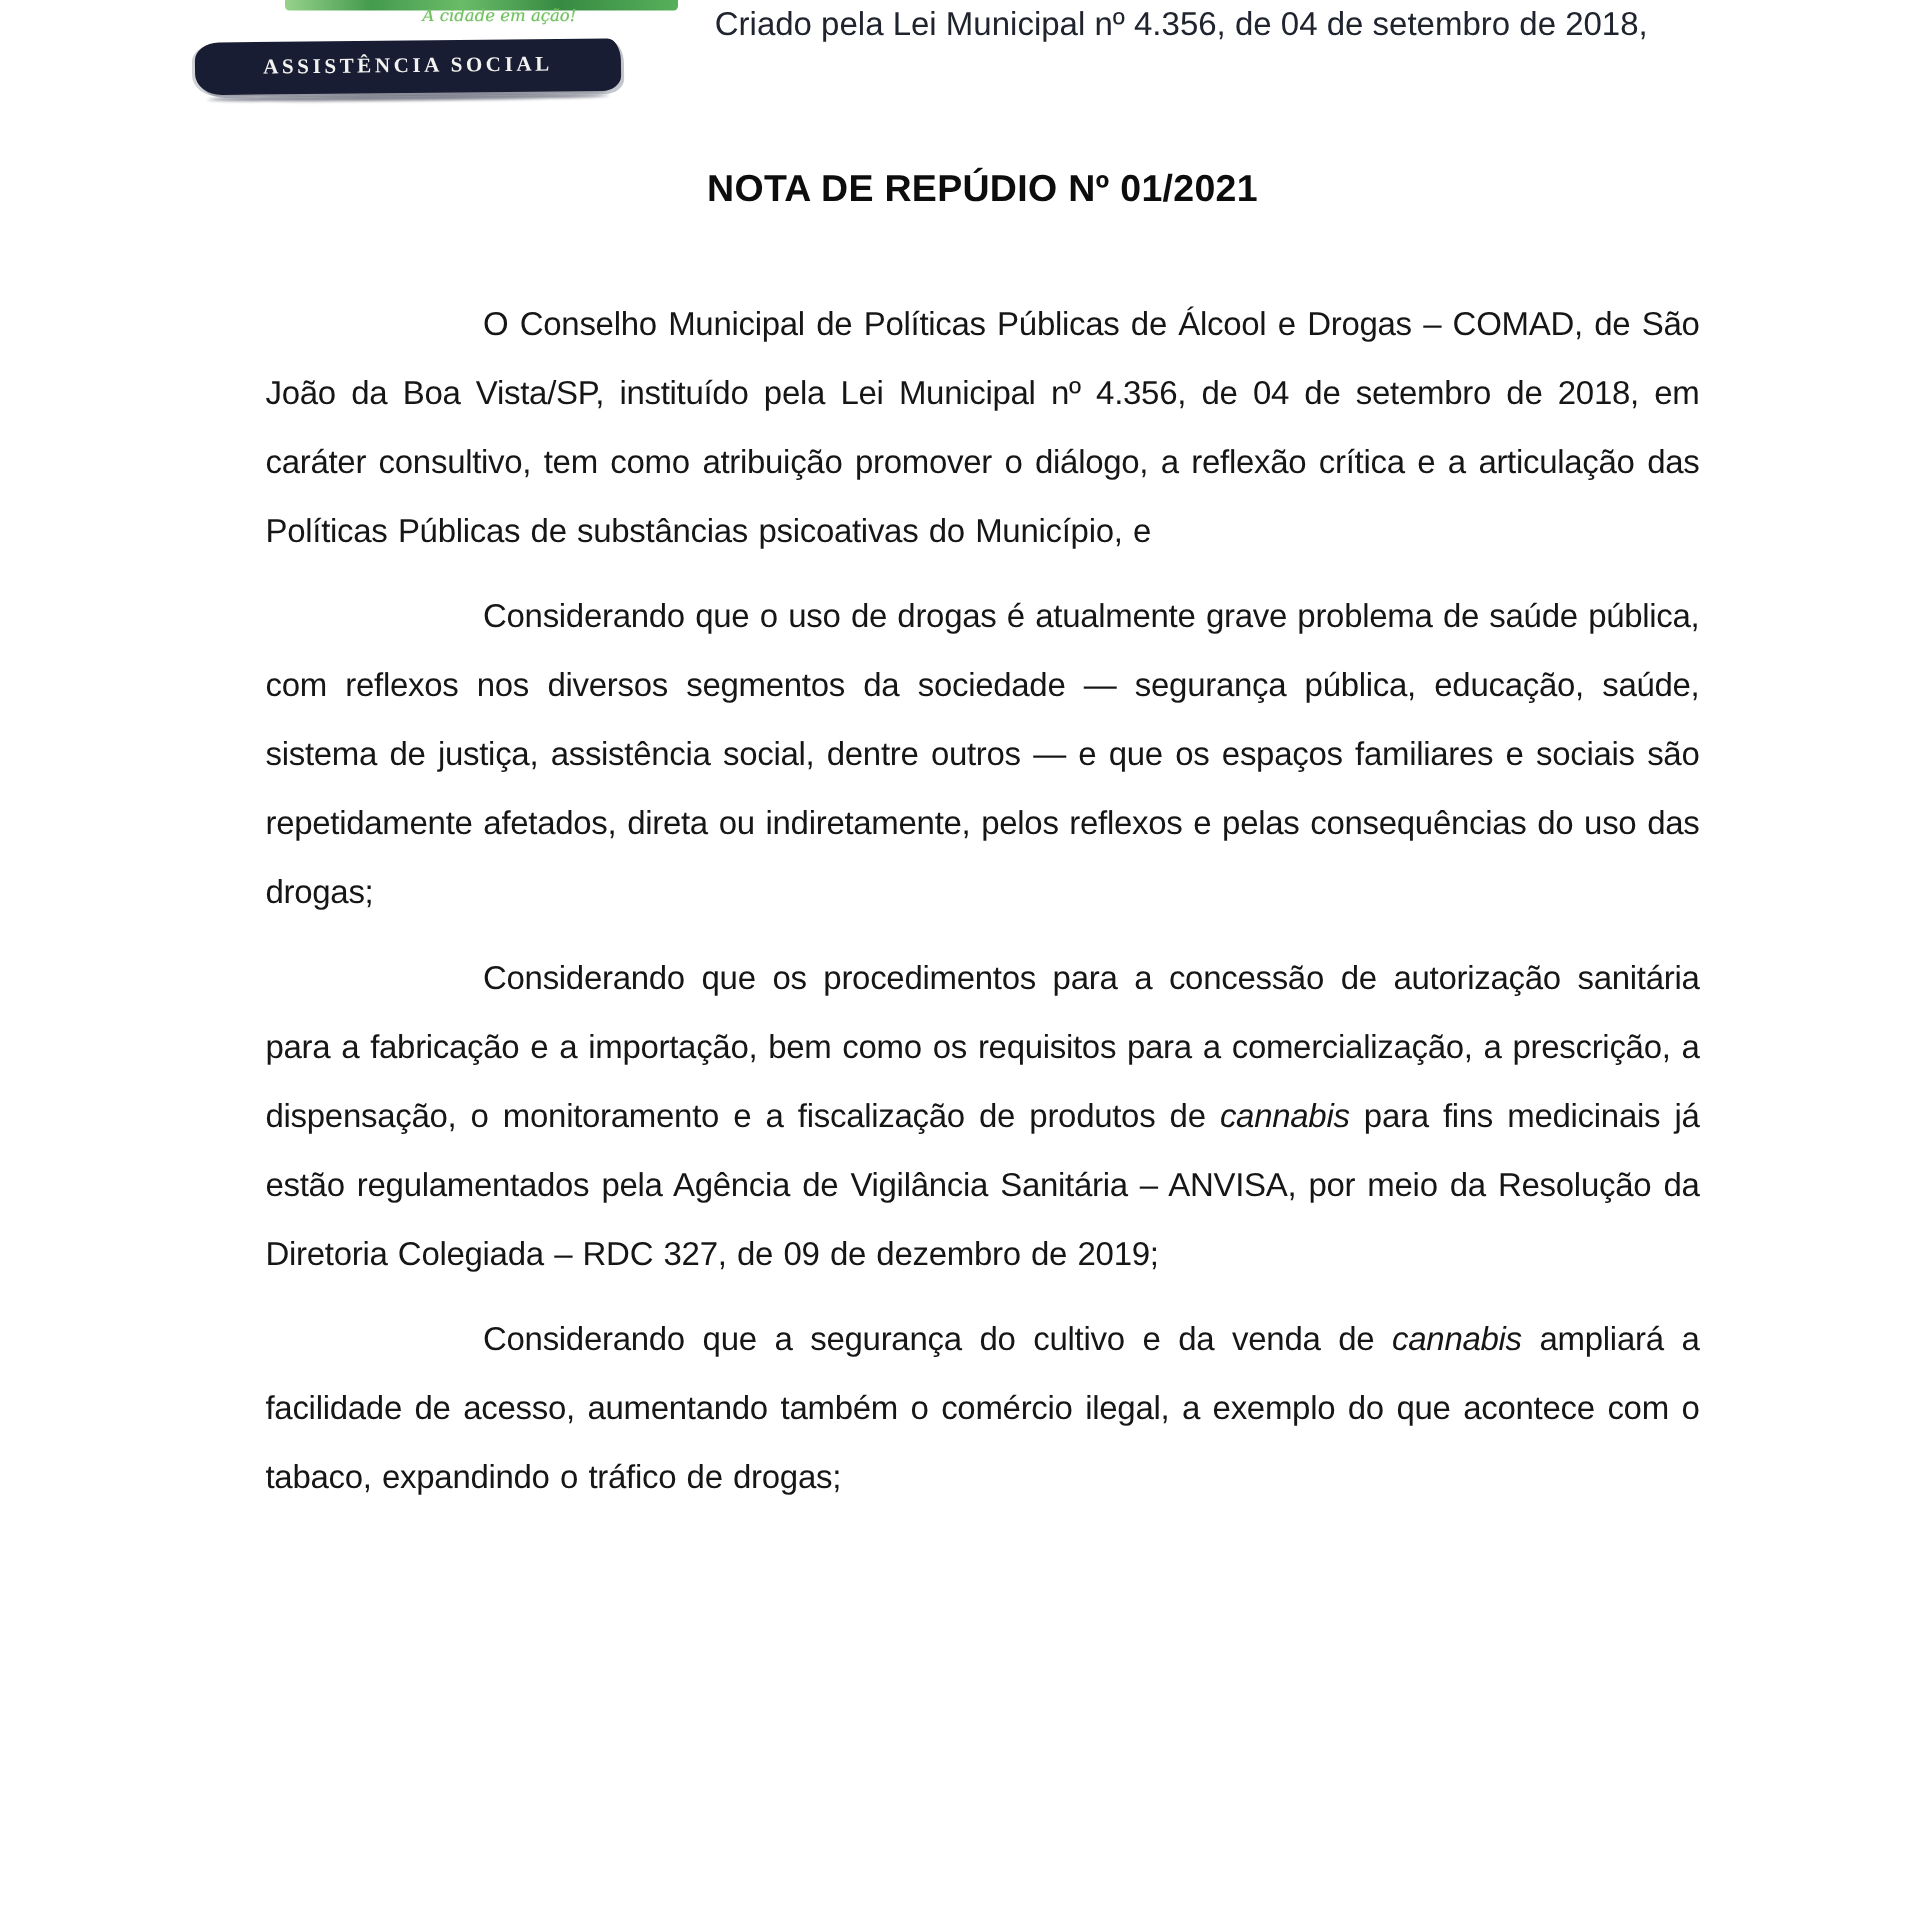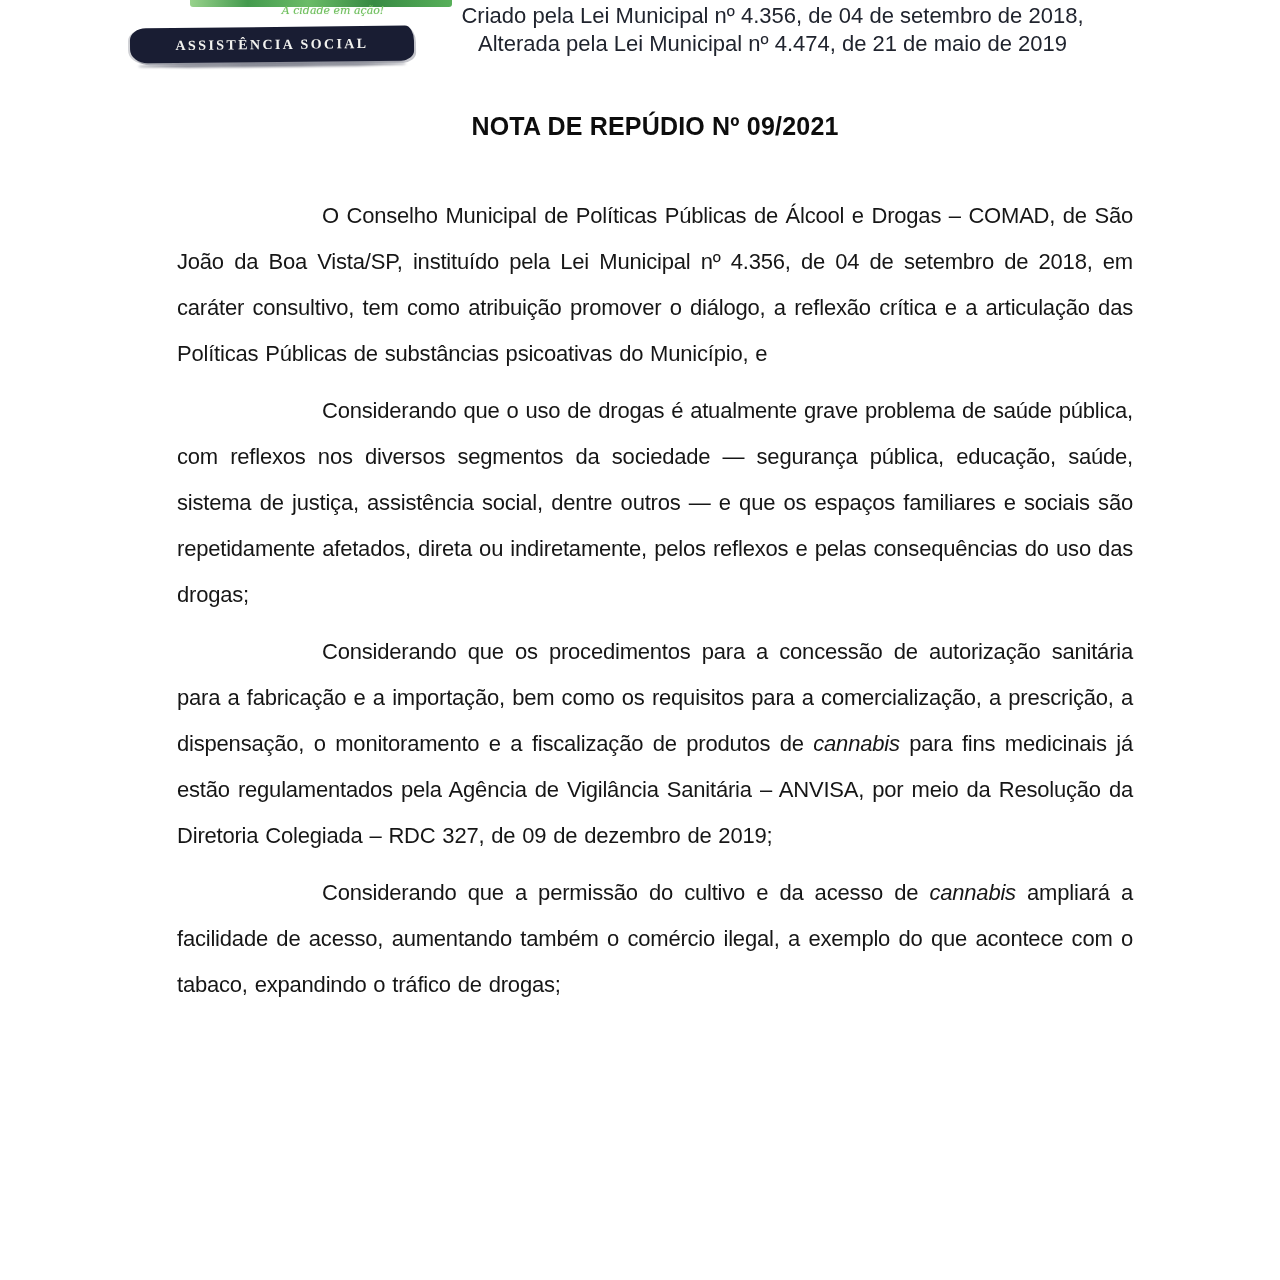--- a/index.html
+++ b/index.html
@@ -79,21 +79,21 @@
   .logo-banner-text{
     font-family:"Liberation Serif", serif;
     font-size:14px;
     font-weight:bold;
     letter-spacing:2.4px;
     color:#f2f2ef;
     white-space:nowrap;
   }
   .header-lines{
     position:absolute;
-    left:440px;
+    left:455px;
     top:2px;
     width:665px;
     text-align:center;
     font-size:22px;
     line-height:28px;
     color:var(--header-text);
   }
 
   
   .doc{
@@ -133,26 +133,25 @@
   <div class="logo">
     <div class="logo-bar"></div>
     <div class="logo-tagline">A cidade em ação!</div>
     <div class="logo-banner">
       <span class="logo-banner-text">ASSISTÊNCIA SOCIAL</span>
     </div>
   </div>
 
   <div class="header-lines">
     <div>Criado pela Lei Municipal nº 4.356, de 04 de setembro de 2018,</div>
-    <div>Alterada pela Lei Municipal nº 4.474, de 21 de maio de 2019</div>
   </div>
 
   <div class="doc">
-    <div class="doc-title">NOTA DE REPÚDIO Nº 09/2021</div>
+    <div class="doc-title">NOTA DE REPÚDIO Nº 01/2021</div>
     <div class="doc-body">
         <p class="para"><span>O Conselho Municipal de Políticas Públicas de Álcool e Drogas – COMAD, de São João da Boa Vista/SP, instituído pela Lei Municipal nº 4.356, de 04 de setembro de 2018, em caráter consultivo, tem como atribuição promover o diálogo, a reflexão crítica e a articulação das Políticas Públicas de substâncias psicoativas do Município, e</span></p>
         <p class="para"><span>Considerando que o uso de drogas é atualmente grave problema de saúde pública, com reflexos nos diversos segmentos da sociedade — segurança pública, educação, saúde, sistema de justiça, assistência social, dentre outros — e que os espaços familiares e sociais são repetidamente afetados, direta ou indiretamente, pelos reflexos e pelas consequências do uso das drogas;</span></p>
         <p class="para"><span>Considerando que os procedimentos para a concessão de autorização sanitária para a fabricação e a importação, bem como os requisitos para a comercialização, a prescrição, a dispensação, o monitoramento e a fiscalização de produtos de </span><em>cannabis</em><span> para fins medicinais já estão regulamentados pela Agência de Vigilância Sanitária – ANVISA, por meio da Resolução da Diretoria Colegiada – RDC 327, de 09 de dezembro de 2019;</span></p>
-        <p class="para"><span>Considerando que a permissão do cultivo e da acesso de </span><em>cannabis</em><span> ampliará a facilidade de acesso, aumentando também o comércio ilegal, a exemplo do que acontece com o tabaco, expandindo o tráfico de drogas;</span></p>
+        <p class="para"><span>Considerando que a segurança do cultivo e da venda de </span><em>cannabis</em><span> ampliará a facilidade de acesso, aumentando também o comércio ilegal, a exemplo do que acontece com o tabaco, expandindo o tráfico de drogas;</span></p>
       </div>
   </div>
 
 </div>
 
 </body></html>

